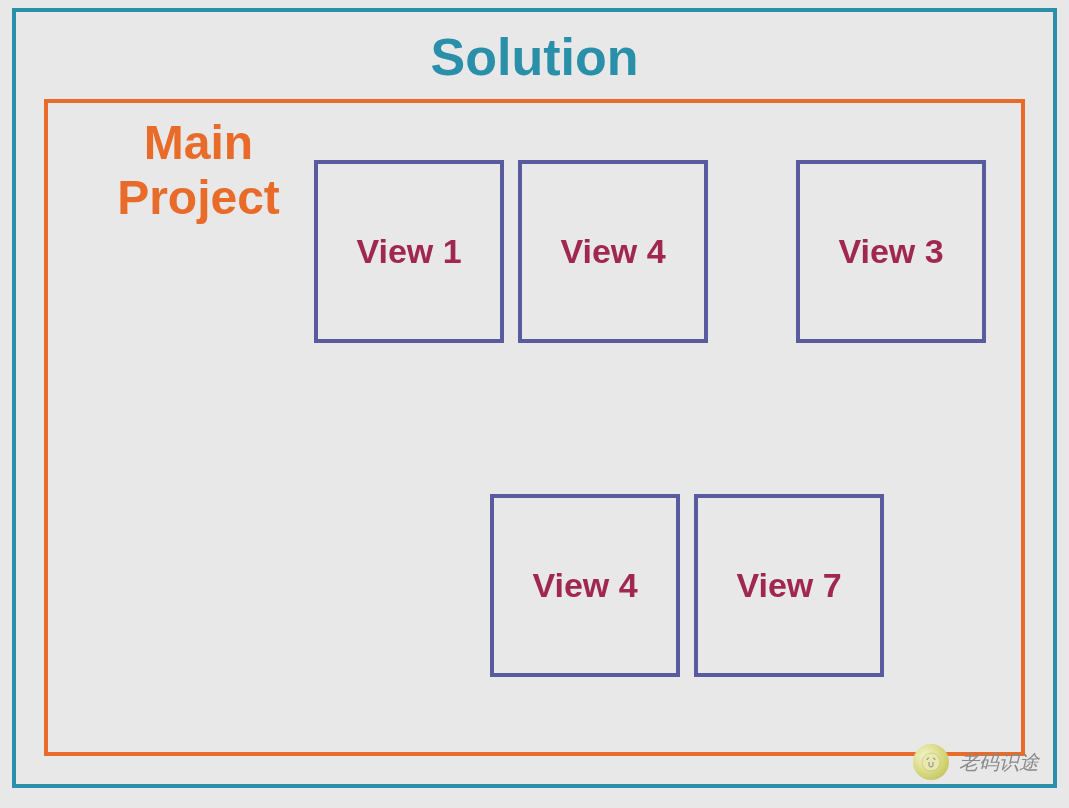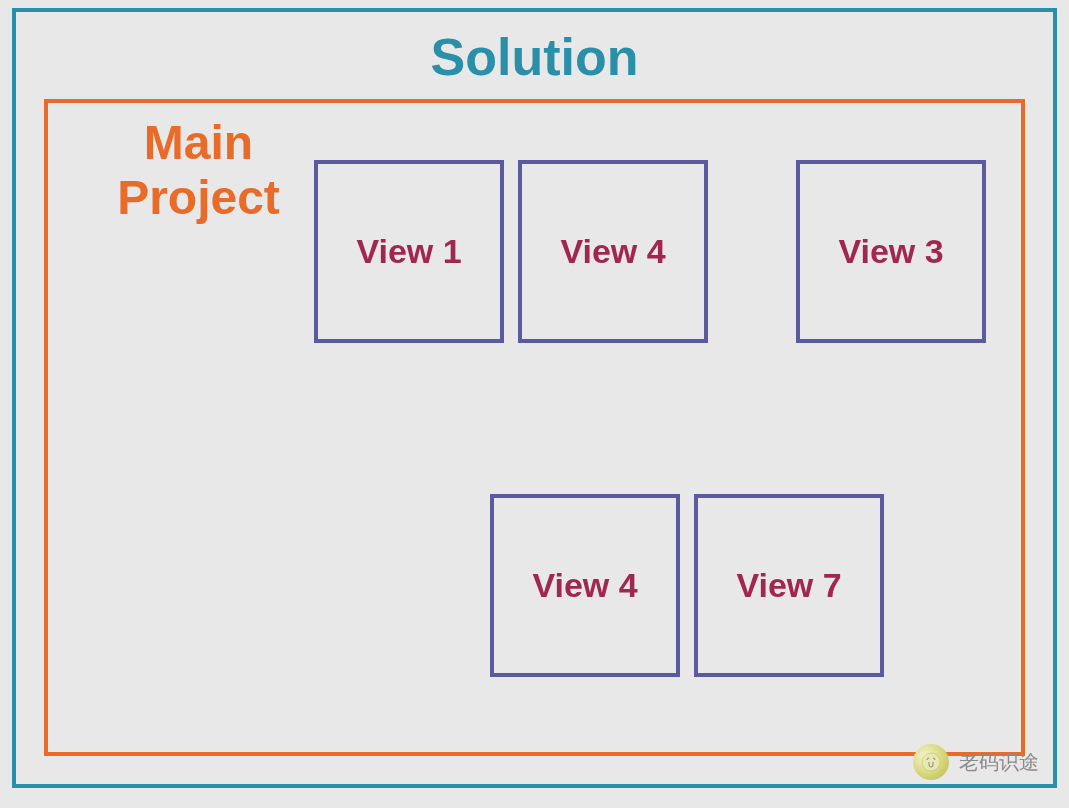--- a/index.html
+++ b/index.html
@@ -112,20 +112,21 @@
       align-items: center;
       justify-content: center;
       font-size: 18px;
       color: #666;
     }
 
     .watermark-text {
       color: #8a8a8a;
       font-size: 20px;
       font-weight: 500;
+      font-style: italic;
     }
   </style>
 </head>
 <body>
 
 <div class="solution-container">
   <div class="solution-title">Solution</div>
 
   <div class="project-container">
     <div class="project-title">Main Project</div>

